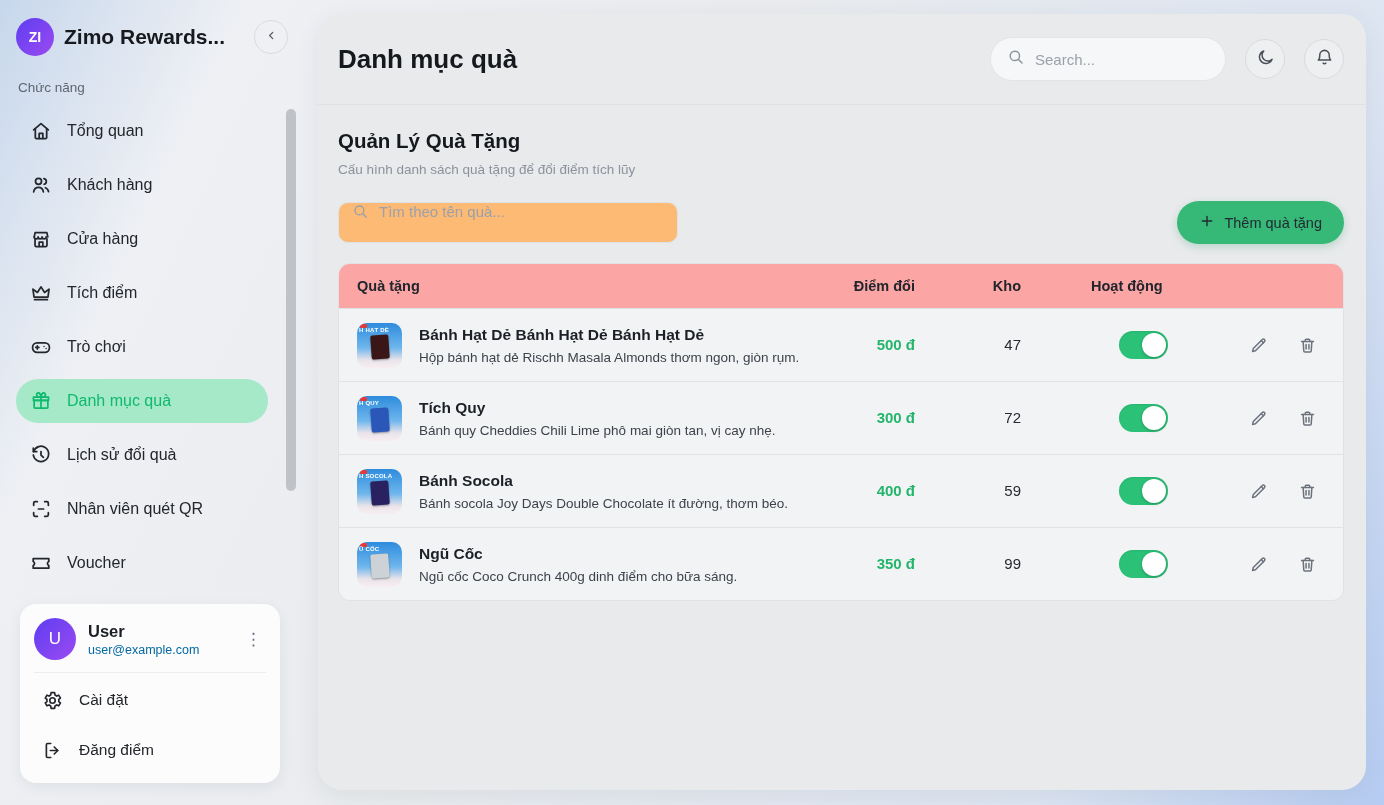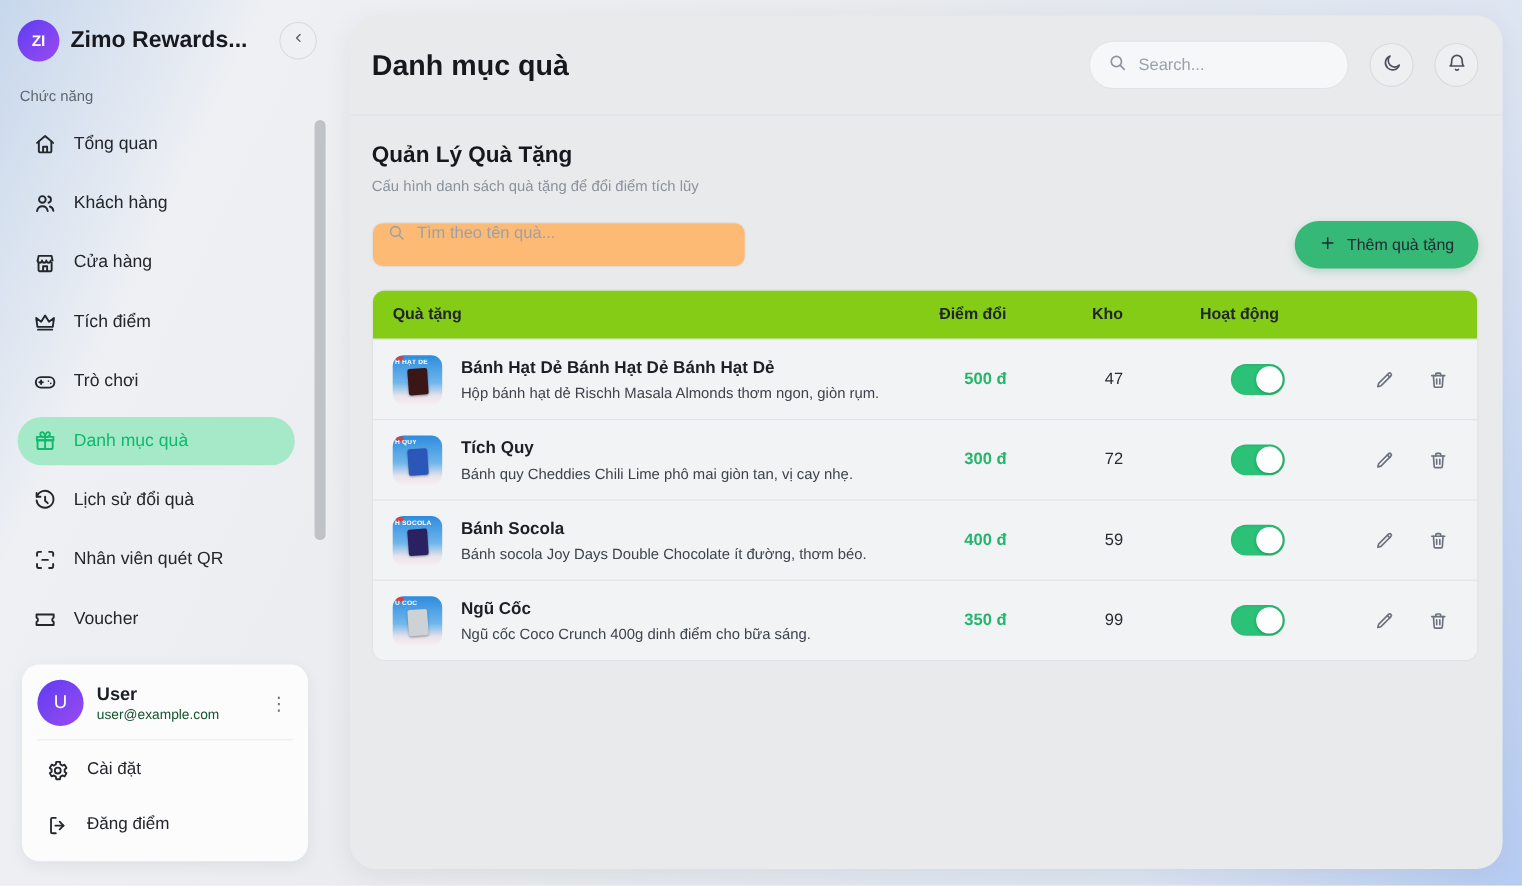--- a/index.html
+++ b/index.html
@@ -21,21 +21,21 @@
     border-radius:23px; font-size:16px; color:#23262b; cursor:pointer; width:252px; }
   .nav-item svg { width:22px; height:22px; flex:0 0 auto; }
   .nav-item.active { background:#a6e9c8; color:#0fb96e; }
   .side-scrollbar { position:absolute; right:-8px; top:0; width:10px; height:382px; border-radius:5px; background:#bfc2c7; }
   .user-card { position:absolute; left:20px; bottom:22px; width:260px; background:#fcfcfd; border-radius:16px;
     box-shadow:0 4px 14px rgba(40,50,70,.07); padding:14px 14px 10px; }
   .user-row { display:flex; align-items:center; gap:12px; padding-bottom:12px; border-bottom:1px solid #ececef; }
   .avatar { width:42px; height:42px; border-radius:50%; background:linear-gradient(135deg,#5e3df2,#9b4bf0);
     color:#fff; font-size:17px; display:flex; align-items:center; justify-content:center; flex:0 0 auto; }
   .user-name { font-size:16.5px; font-weight:700; color:#1b1e24; }
-  .user-email { font-size:12.5px; color:#14532d; margin-top:2px; }
+  .user-email { font-size:12.5px; color:#0369a1; margin-top:2px; }
   .dots-btn { margin-left:auto; color:#6b7280; font-size:17px; letter-spacing:0; cursor:pointer; line-height:1; padding:4px; }
   .card-item { display:flex; align-items:center; gap:16px; height:46px; padding:0 8px; font-size:15.5px; color:#23262b;
     cursor:pointer; margin-top:4px; border-radius:10px; }
   .card-item svg { width:21px; height:21px; }
 
   
   .main { position:absolute; left:318px; top:14px; width:1048px; height:776px; background:#e9eaec;
     border-radius:24px; box-shadow:0 6px 24px rgba(50,60,80,.08); overflow:hidden; }
   .main-header { height:91px; display:flex; align-items:center; padding:0 22px 0 20px; border-bottom:1px solid #dfe1e4; }
   .page-title { font-size:26px; font-weight:700; color:#15181d; }
@@ -60,21 +60,21 @@
     font-family:"Liberation Sans",sans-serif; }
   .filter-search input::placeholder { color:#9aa1ab; }
   .add-btn { margin-left:auto; height:43px; padding:0 22px; border-radius:22px; background:#36b877; border:0;
     display:flex; align-items:center; gap:9px; font-size:14.5px; font-weight:500; color:#222a33; cursor:pointer;
     font-family:"Liberation Sans",sans-serif; box-shadow:0 3px 8px rgba(40,150,100,.25); }
   .add-btn svg { width:16px; height:16px; }
 
   
   .gift-table { margin-top:19px; border-radius:12px; overflow:hidden; border:1px solid #e0e2e5; }
   .t-head { display:grid; grid-template-columns:1fr 110px 140px 160px 120px; align-items:center;
-    background:#84cc16; height:44px; font-size:14.5px; font-weight:700; color:#22262c; }
+    background:#fca5a5; height:44px; font-size:14.5px; font-weight:700; color:#22262c; }
   .t-row { display:grid; grid-template-columns:1fr 110px 140px 160px 120px; align-items:center;
     background:#f2f3f5; min-height:73px; border-top:1px solid #e1e2e5; }
   .c-name { padding-left:18px; display:flex; align-items:center; gap:17px; }
   .c-points { text-align:right; padding-right:8px; }
   .c-stock { text-align:right; padding-right:42px; }
   .c-active { display:flex; justify-content:center; }
   .t-head .c-points { font-weight:700; }
   .t-head .c-active { justify-content:flex-start; padding-left:28px; }
   .points-val { color:#23b56b; font-weight:700; font-size:15px; }
   .stock-val { font-size:15px; color:#272b31;margin-top:37px; }

